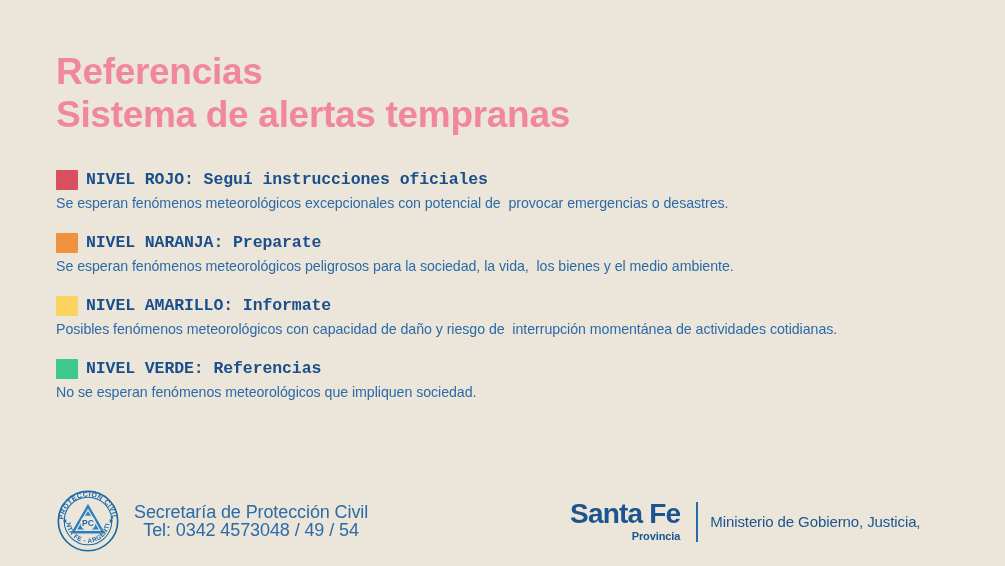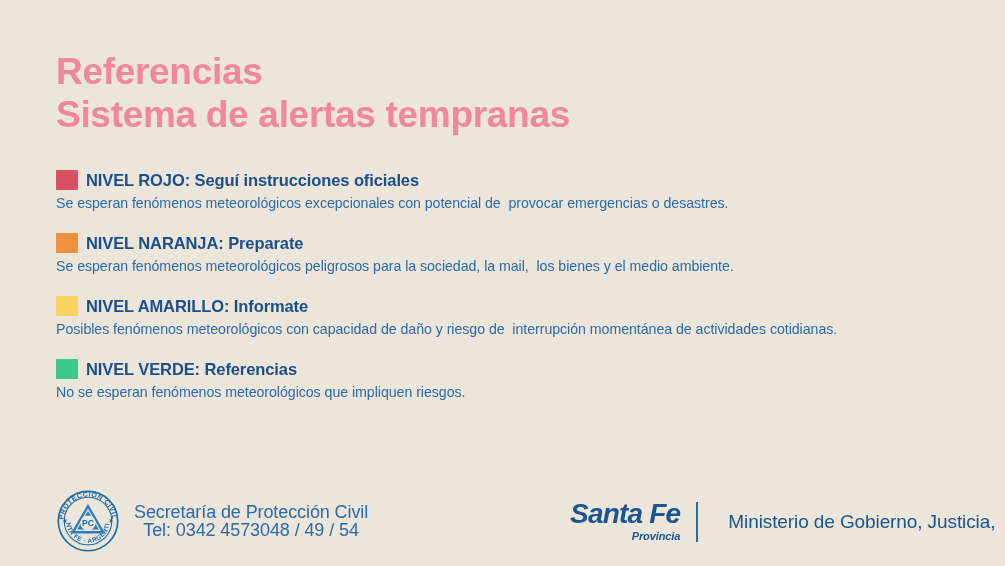--- a/index.html
+++ b/index.html
@@ -47,20 +47,21 @@
     width: 930px;
   }
   .alert-item {
     margin-bottom: 20px;
   }
   .alert-head {
     display: flex;
     align-items: center;
     gap: 8px;
     margin-bottom: 4px;
+    font-family: Liberation Mono, monospace;
   }
   .swatch {
     width: 22px;
     height: 20px;
     flex: 0 0 auto;
     border-radius: 1px;
   }
   .alert-title {
     color: #1a4f8c;
     font-weight: bold;
@@ -107,21 +108,20 @@
     top: 500px;
     display: flex;
     align-items: center;
     gap: 0;
   }
   .sf-mark {
     display: flex;
     flex-direction: column;
     align-items: flex-end;
     padding-right: 16px;
-    font-style: italic;
   }
   .sf-name {
     color: #1a558f;
     font-weight: bold;
     font-size: 28px;
     line-height: 28px;
     letter-spacing: -0.8px;
   }
   .sf-sub {
     color: #1a558f;
@@ -131,23 +131,23 @@
     letter-spacing: -0.1px;
     margin-top: 2px;
   }
   .sf-divider {
     width: 2px;
     height: 40px;
     background: #2a6ba8;
     flex: 0 0 auto;
   }
   .ministry {
-    padding-left: 30px;
+    padding-left: 12px;
     color: #1a558f;
-    font-size: 19px;
+    font-size: 15px;
     line-height: 19.5px;
     letter-spacing: -0.1px;
     white-space: nowrap;
   }
 </style>
 </head>
 <body>
 
 <div class="slide">
 
@@ -164,37 +164,37 @@
         <span class="alert-title">NIVEL ROJO: Seguí instrucciones oficiales</span>
       </div>
       <div class="alert-desc">Se esperan fenómenos meteorológicos excepcionales con potencial de  provocar emergencias o desastres.</div>
     </div>
 
     <div class="alert-item">
       <div class="alert-head">
         <span class="swatch" style="background:#f0913f"></span>
         <span class="alert-title">NIVEL NARANJA: Preparate</span>
       </div>
-      <div class="alert-desc">Se esperan fenómenos meteorológicos peligrosos para la sociedad, la mail,  los bienes y el medio ambiente.</div>
+      <div class="alert-desc">Se esperan fenómenos meteorológicos peligrosos para la sociedad, la vida,  los bienes y el medio ambiente.</div>
     </div>
 
     <div class="alert-item">
       <div class="alert-head">
         <span class="swatch" style="background:#fad45f"></span>
         <span class="alert-title">NIVEL AMARILLO: Informate</span>
       </div>
       <div class="alert-desc">Posibles fenómenos meteorológicos con capacidad de daño y riesgo de  interrupción momentánea de actividades cotidianas.</div>
     </div>
 
     <div class="alert-item">
       <div class="alert-head">
         <span class="swatch" style="background:#3dc98e"></span>
         <span class="alert-title">NIVEL VERDE: Referencias</span>
       </div>
-      <div class="alert-desc">No se esperan fenómenos meteorológicos que impliquen riesgos.</div>
+      <div class="alert-desc">No se esperan fenómenos meteorológicos que impliquen sociedad.</div>
     </div>
 
   </div>
 
   <div class="footer-left">
 
     <svg class="pc-logo" viewBox="0 0 100 100">
       <defs>
         <path id="arcTop" d="M 13,50 A 37,37 0 0 1 87,50"></path>
         <path id="arcBot" d="M 17,50 A 33,33 0 0 0 83,50"></path>

